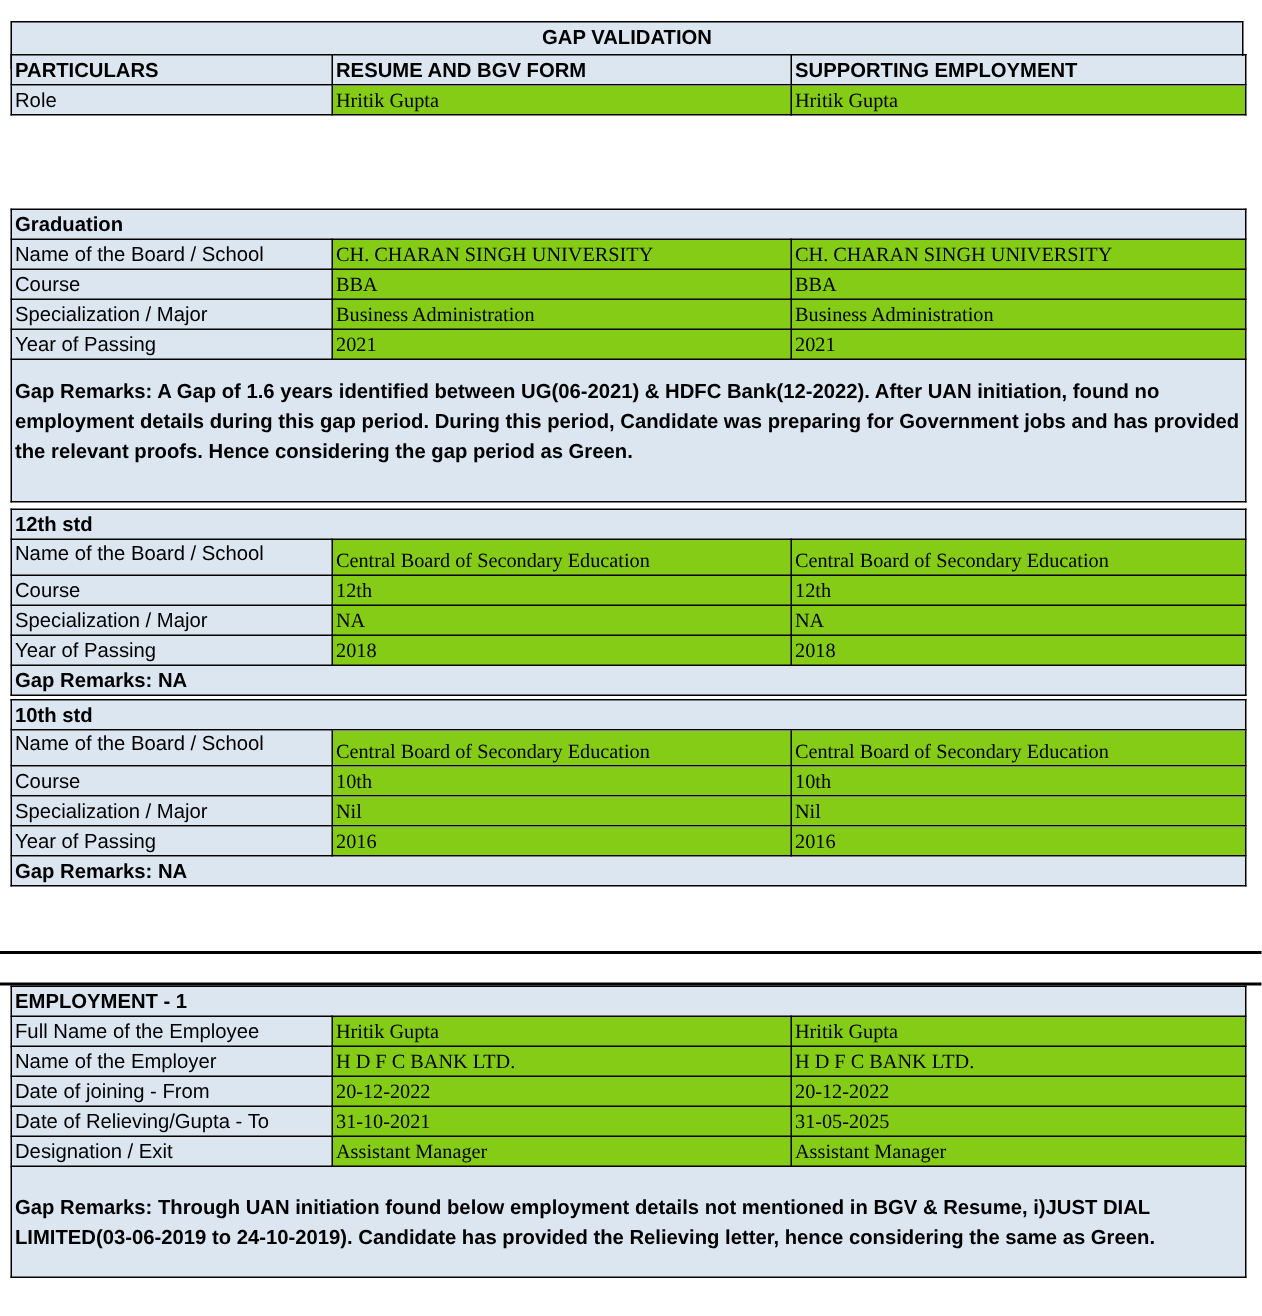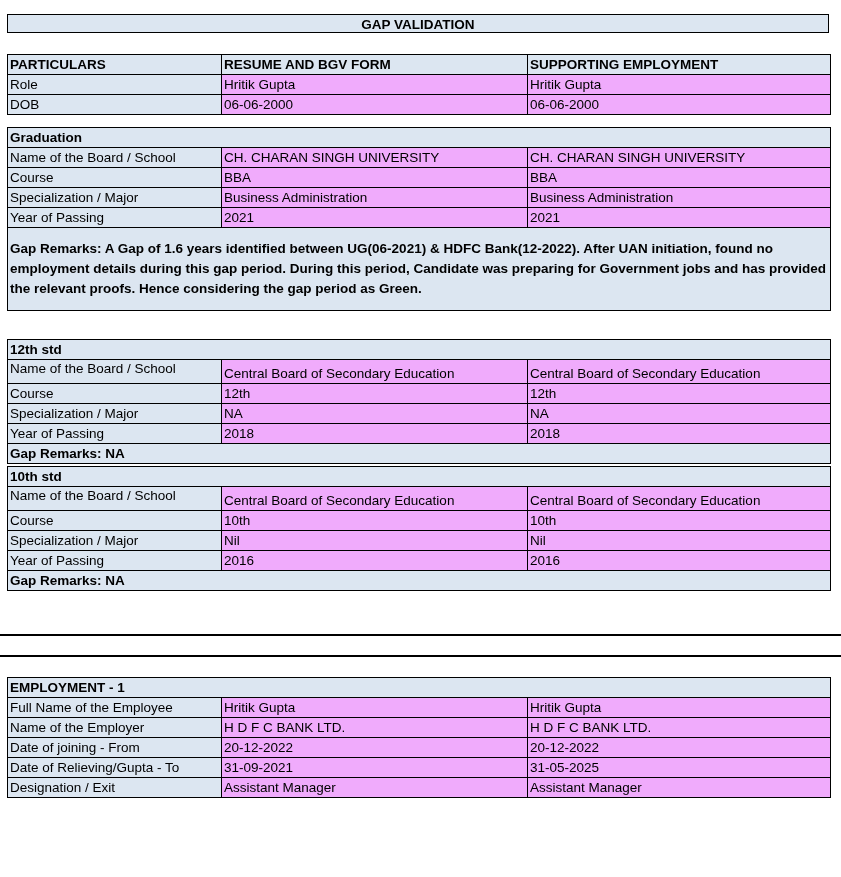--- a/index.html
+++ b/index.html
@@ -1,61 +1,56 @@
 <!DOCTYPE html>
 <html><head>
 <meta charset="utf-8">
 <style>
   html, body { margin: 0; padding: 0; background: #ffffff; }
   body { width: 841px; height: 877px; position: relative; overflow: hidden;
          font-family: "Liberation Sans", "DejaVu Sans", sans-serif; font-size: 13px; color: #000; }
   .blk { position: absolute; left: 7px; width: 822px; border: 1px solid #000; box-sizing: border-box; }
-  .title { top: 14px; height: 19px; background: #DCE6F1; text-align: center; font-weight: bold; font-size: 13.5px; line-height: 19px; }
+  .title { top: 14px; height: 32px; background: #DCE6F1; text-align: center; font-weight: bold; font-size: 13.5px; line-height: 19px; }
   table { position: absolute; left: 7px; width: 823px; border-collapse: collapse; table-layout: fixed; }
   td { border: 1px solid #000; padding: 0 2px; height: 19px; line-height: 18px; white-space: nowrap; overflow: hidden; vertical-align: bottom; font-size: 13.5px; }
   td.lbl { background: #DCE6F1; }
-  td.val { background: #f0abfc; }
+  td.val { background: #84cc16; font-family: Liberation Serif, serif; }
   td.hd  { background: #DCE6F1; font-weight: bold; }
   td.sec { background: #DCE6F1; font-weight: bold; }
   td.rem { background: #DCE6F1; font-weight: bold; white-space: normal; line-height: 20px; vertical-align: middle; }
   td.tall { height: 23px; }
   col.c1 { width: 214px; } col.c2 { width: 306px; } col.c3 { width: 303px; }
   .hr { position: absolute; left: 0; width: 841px; height: 2px; background: #000; }
 </style>
 </head>
 <body>
 
 <div class="blk title">GAP VALIDATION</div>
 
-<table style="top:54px;">
+<table style="top:36px;">
   <colgroup>
       <col class="c1">
       <col class="c2">
       <col class="c3">
     </colgroup>
   <tbody>
       <tr>
     <td class="hd">PARTICULARS</td>
     <td class="hd">RESUME AND BGV FORM</td>
     <td class="hd">SUPPORTING EMPLOYMENT</td>
   </tr>
   <tr>
     <td class="lbl">Role</td>
     <td class="val">Hritik Gupta</td>
     <td class="val">Hritik Gupta</td>
   </tr>
-  <tr>
-    <td class="lbl">DOB</td>
-    <td class="val">06-06-2000</td>
-    <td class="val">06-06-2000</td>
-  </tr>
 </tbody>
   </table>
 
-<table style="top:127px;">
+<table style="top:139px;">
   <colgroup>
       <col class="c1">
       <col class="c2">
       <col class="c3">
     </colgroup>
   <tbody>
       <tr>
         <td class="sec" colspan="3">Graduation</td>
       </tr>
   <tr>
@@ -72,21 +67,21 @@
     <td class="lbl">Specialization / Major</td>
     <td class="val">Business Administration</td>
     <td class="val">Business Administration</td>
   </tr>
   <tr>
     <td class="lbl">Year of Passing</td>
     <td class="val">2021</td>
     <td class="val">2021</td>
   </tr>
   <tr>
-        <td class="rem" colspan="3" style="height:82px; padding-bottom:0;margin-left:17px;">Gap Remarks: A Gap of 1.6 years identified between UG(06-2021) &amp; HDFC Bank(12-2022). After UAN initiation, found no employment details during this gap period. During this period, Candidate was preparing for Government jobs and has provided the relevant proofs. Hence considering the gap period as Green.</td>
+        <td class="rem" colspan="3" style="height:82px; padding-bottom:12px;margin-left:17px;">Gap Remarks: A Gap of 1.6 years identified between UG(06-2021) &amp; HDFC Bank(12-2022). After UAN initiation, found no employment details during this gap period. During this period, Candidate was preparing for Government jobs and has provided the relevant proofs. Hence considering the gap period as Green.</td>
       </tr>
 </tbody>
   </table>
 
 <table style="top:339px;">
   <colgroup>
       <col class="c1">
       <col class="c2">
       <col class="c3">
     </colgroup>
@@ -152,21 +147,21 @@
   </tr>
   <tr>
         <td class="rem" colspan="3" style="height:19px; line-height:18px;">Gap Remarks: NA</td>
       </tr>
 </tbody>
   </table>
 
 <div class="hr" style="top:634px;"></div>
 <div class="hr" style="top:655px;"></div>
 
-<table style="top:677px;">
+<table style="top:657px;">
   <colgroup>
       <col class="c1">
       <col class="c2">
       <col class="c3">
     </colgroup>
   <tbody>
       <tr>
         <td class="sec" colspan="3">EMPLOYMENT - 1</td>
       </tr>
   <tr>
@@ -179,22 +174,25 @@
     <td class="val">H D F C BANK LTD.</td>
     <td class="val">H D F C BANK LTD.</td>
   </tr>
   <tr>
     <td class="lbl">Date of joining - From</td>
     <td class="val">20-12-2022</td>
     <td class="val">20-12-2022</td>
   </tr>
   <tr>
     <td class="lbl">Date of Relieving/Gupta - To</td>
-    <td class="val">31-09-2021</td>
+    <td class="val">31-10-2021</td>
     <td class="val">31-05-2025</td>
   </tr>
   <tr>
     <td class="lbl">Designation / Exit</td>
     <td class="val">Assistant Manager</td>
     <td class="val">Assistant Manager</td>
   </tr>
+  <tr>
+        <td class="rem" colspan="3" style="height:73px;">Gap Remarks:  Through UAN initiation found below employment details not mentioned in BGV &amp; Resume, i)JUST DIAL LIMITED(03-06-2019 to 24-10-2019). Candidate has provided the Relieving letter, hence considering the same as Green.</td>
+      </tr>
 </tbody>
   </table>
 
 </body></html>

